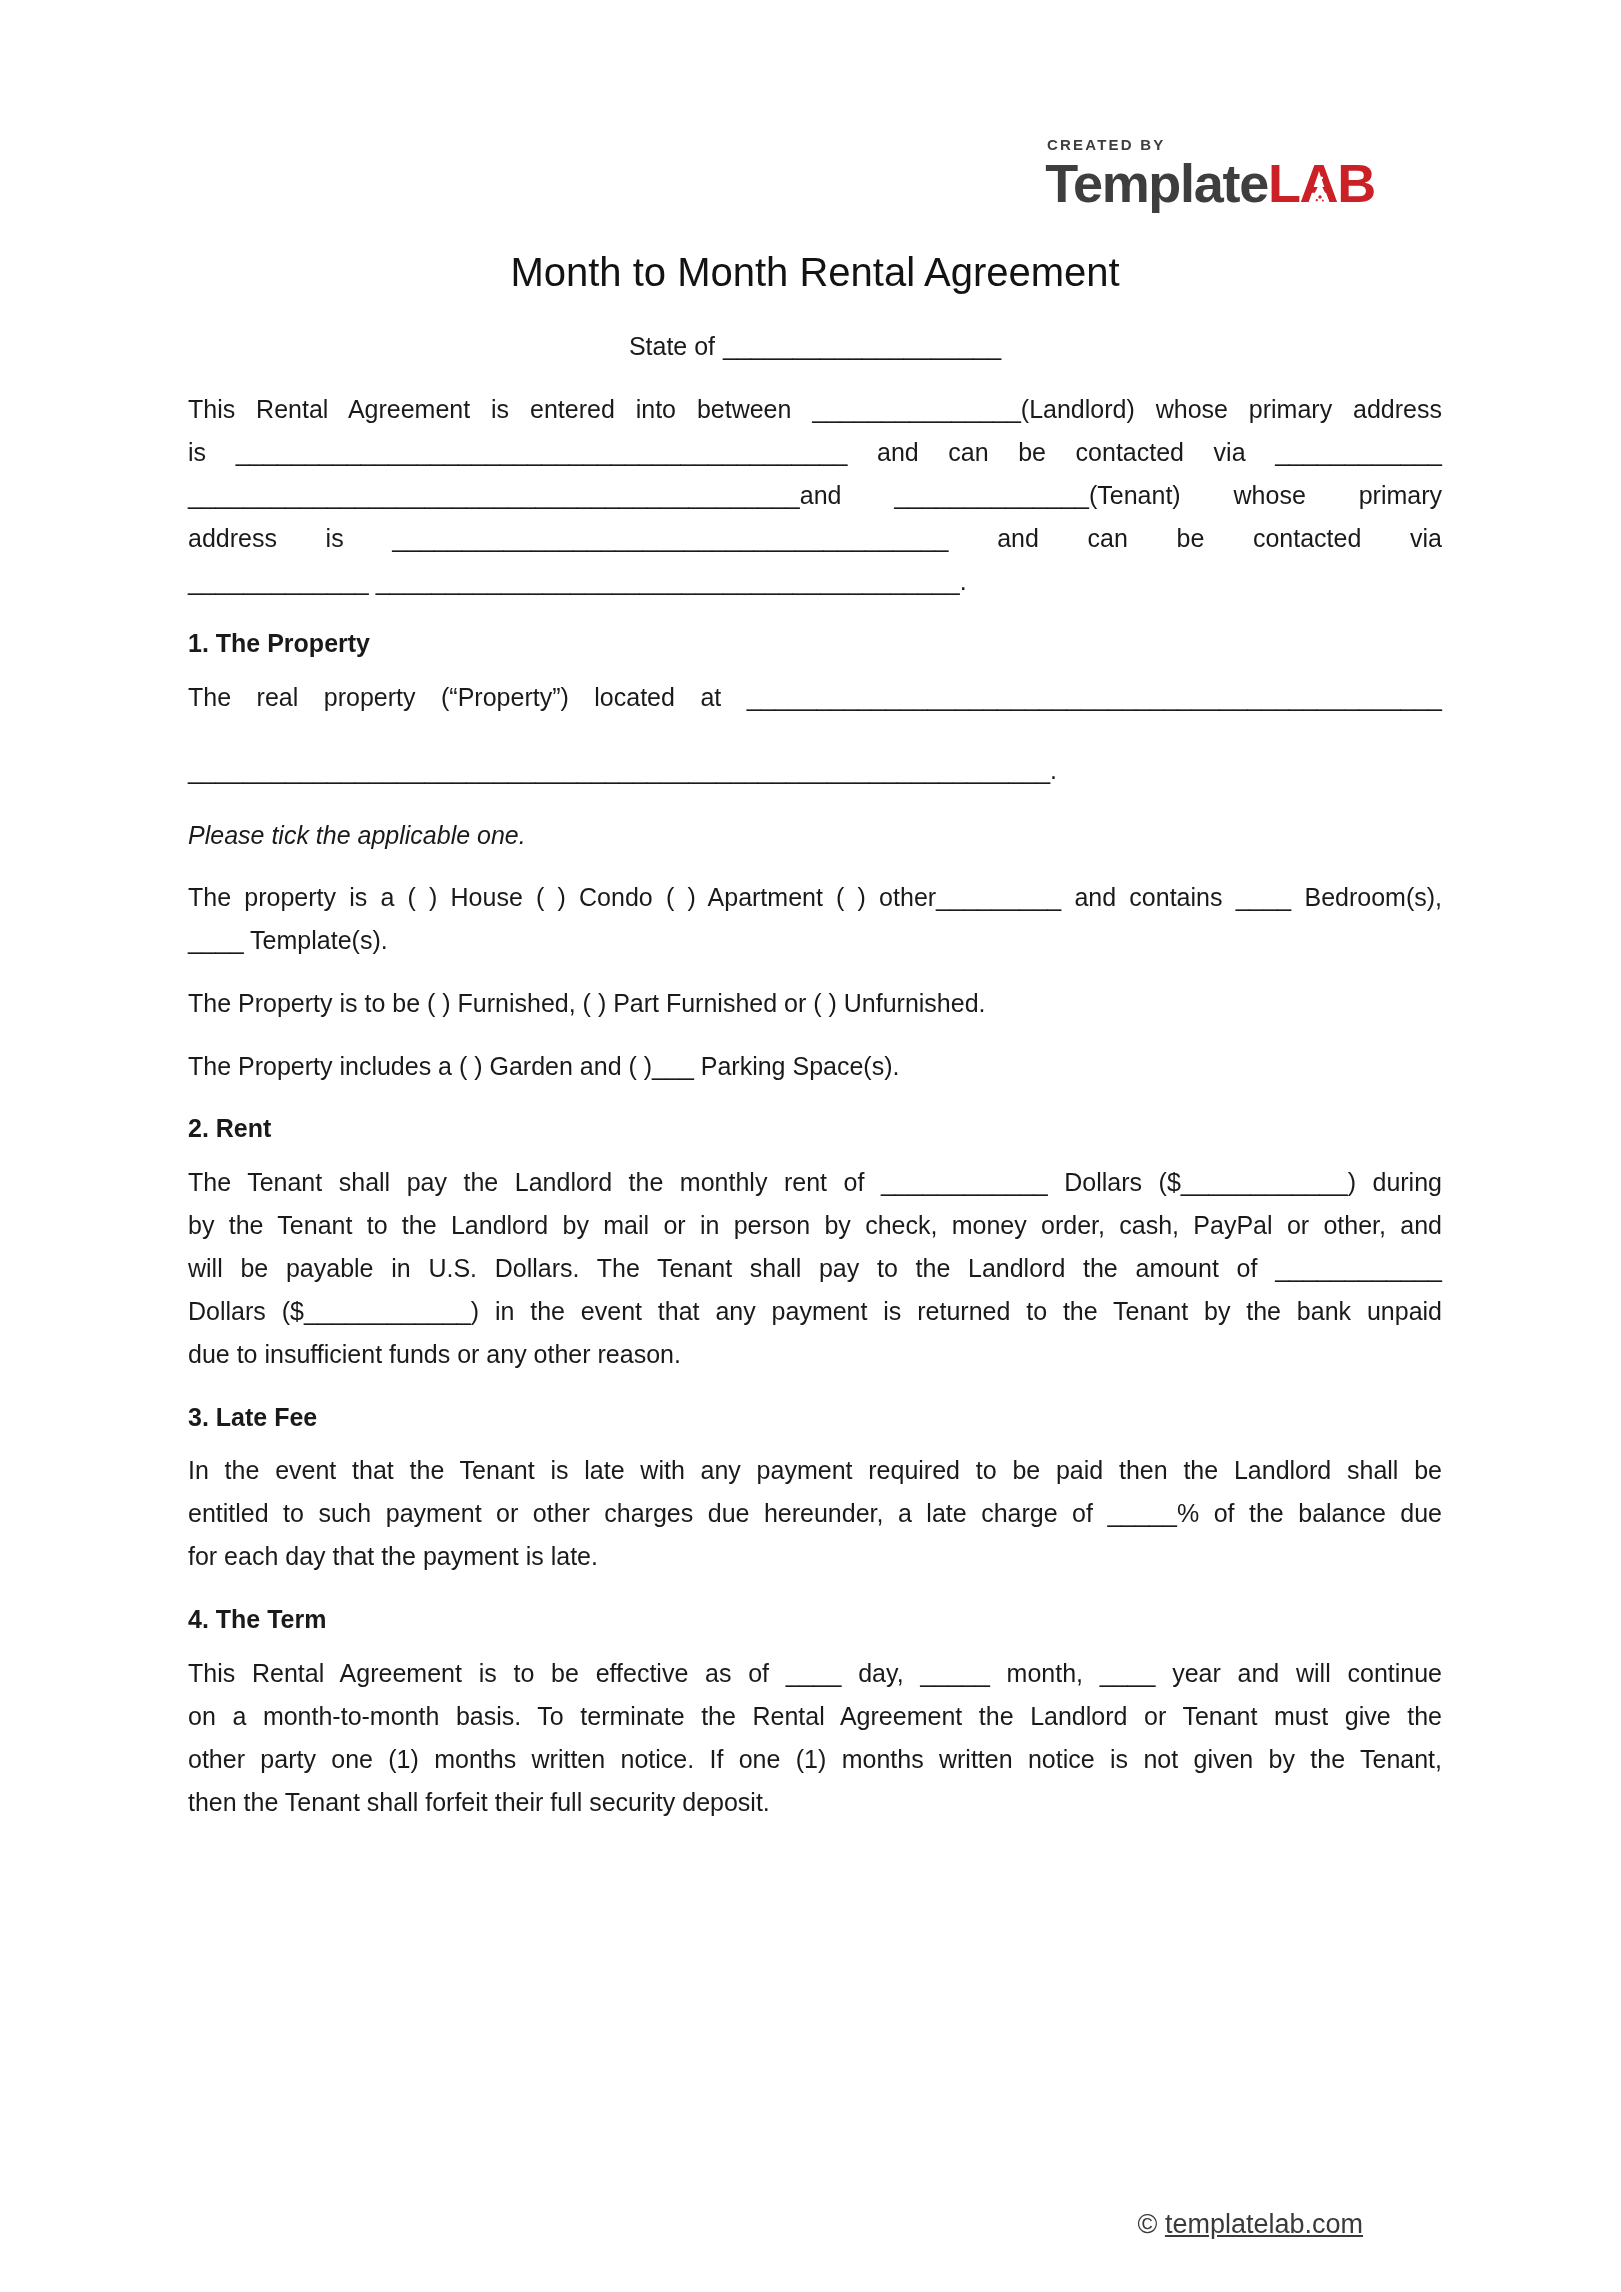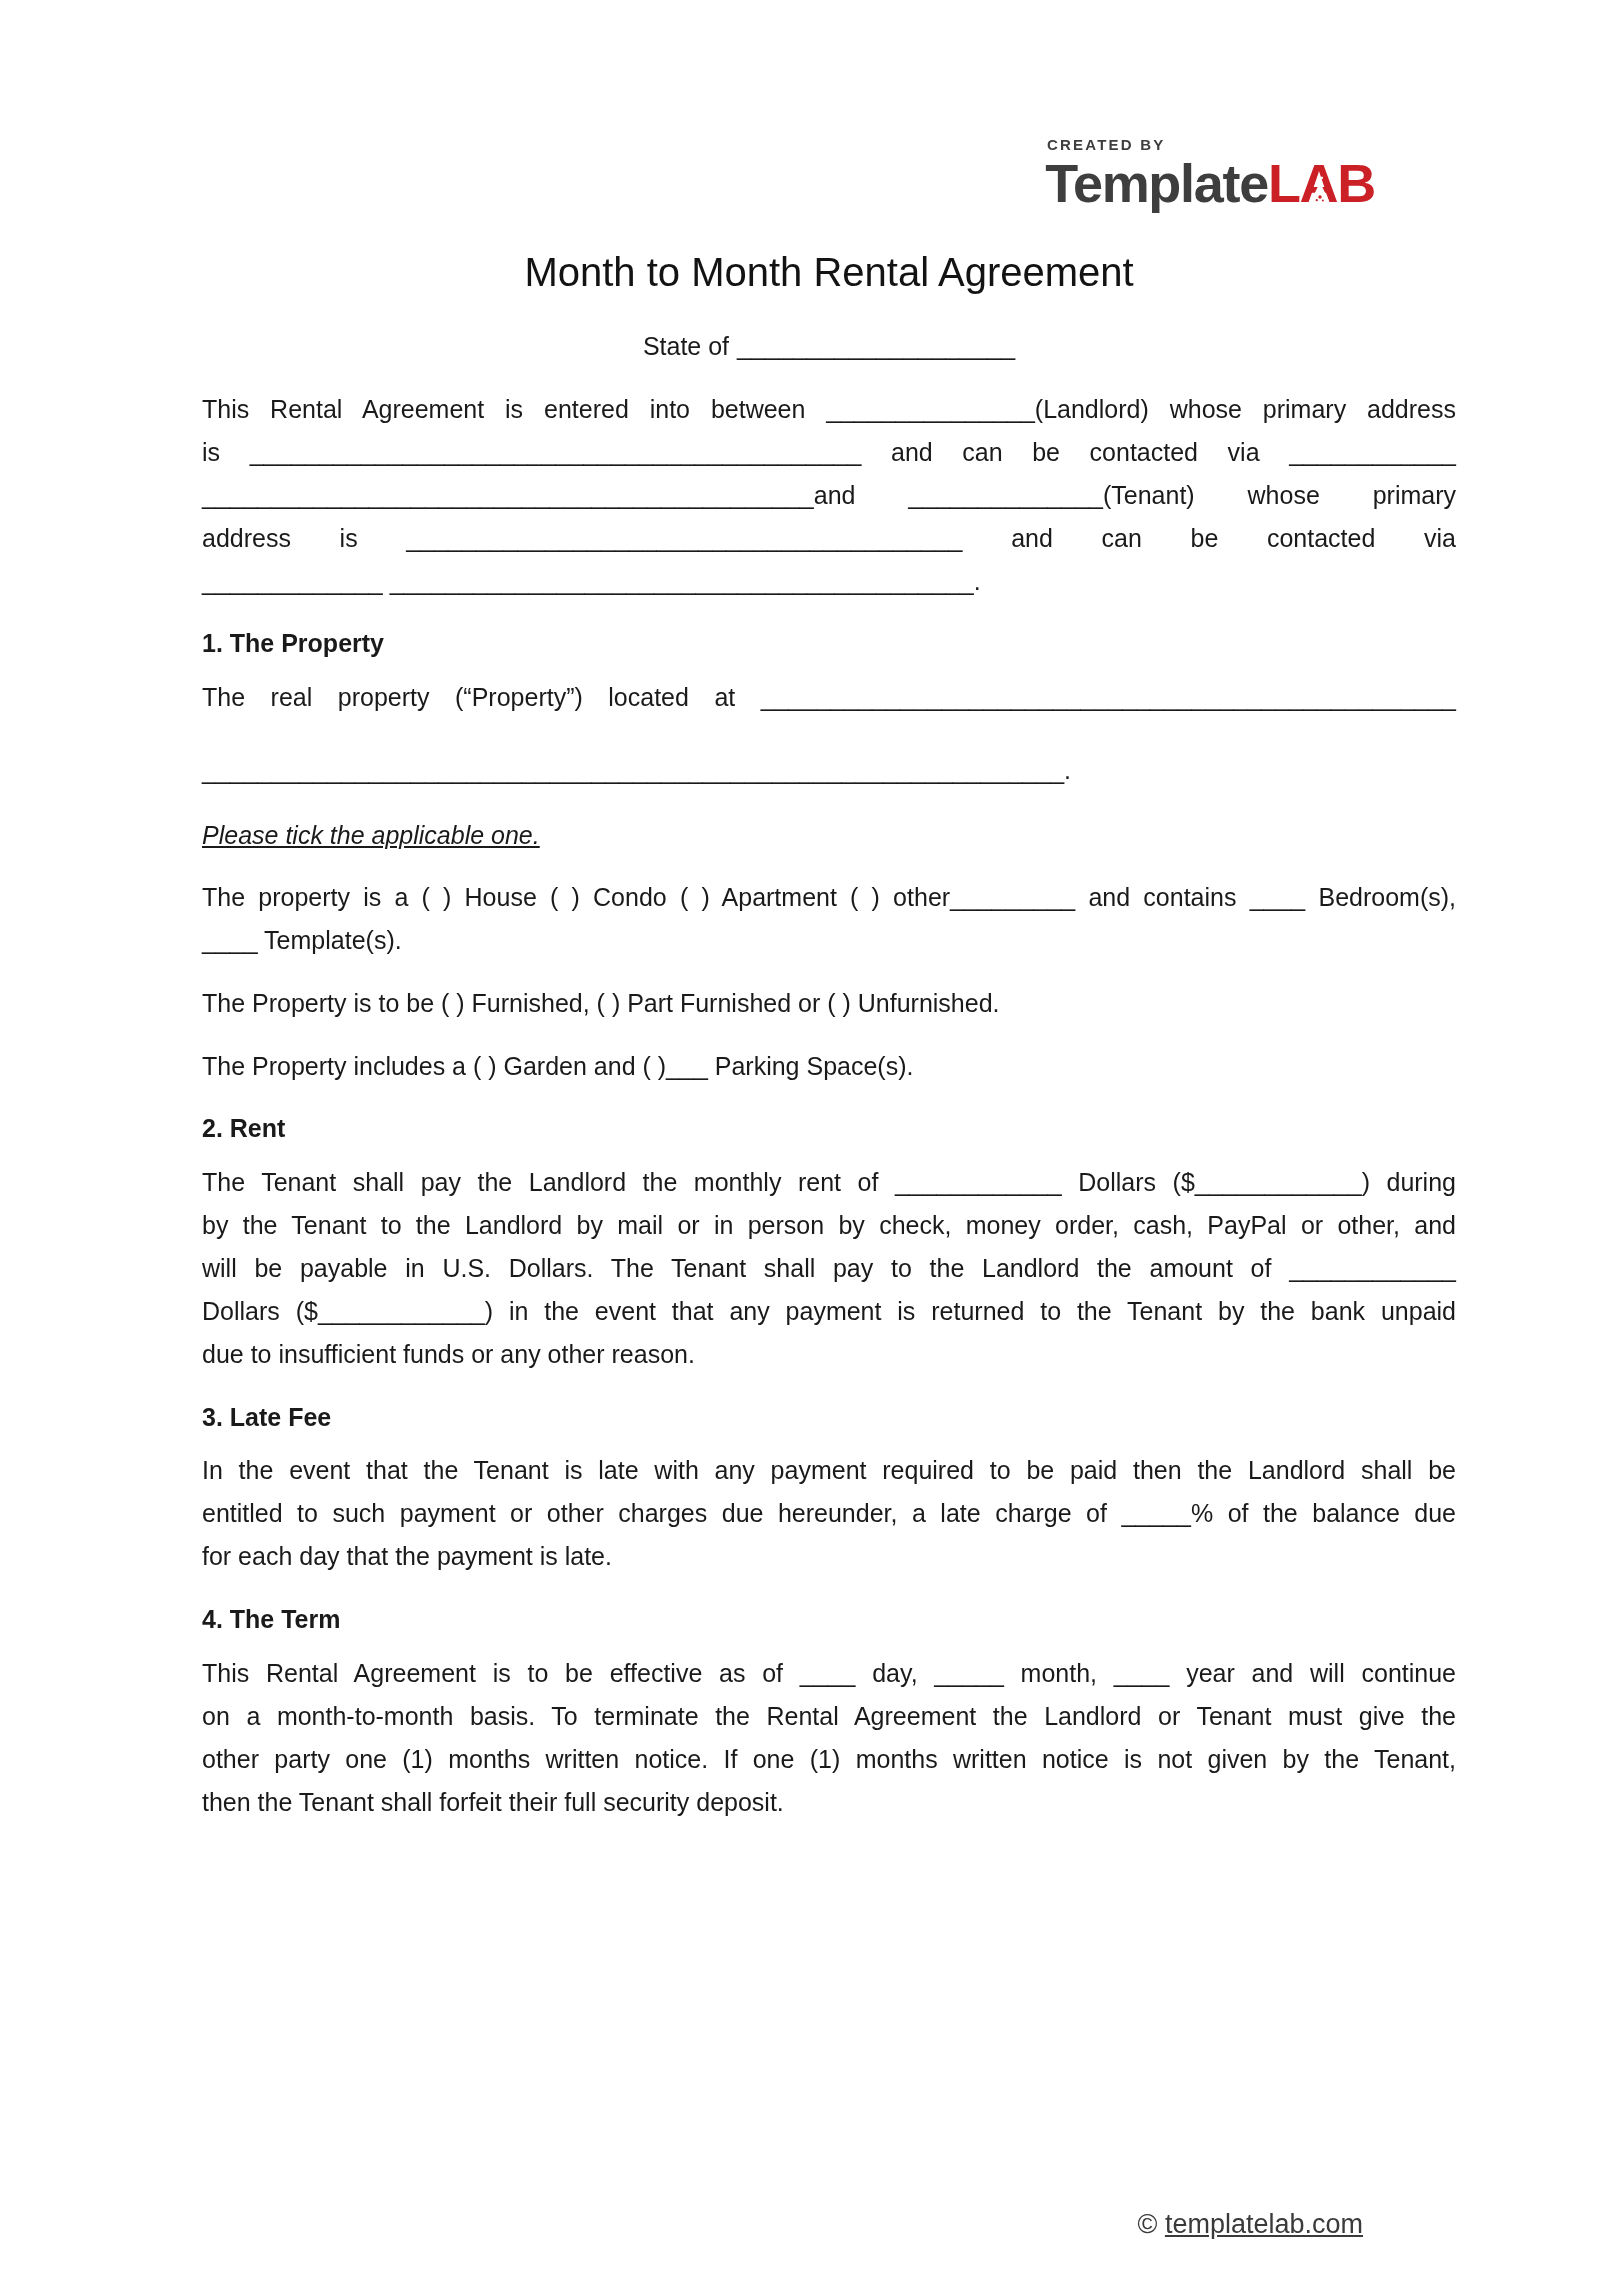--- a/index.html
+++ b/index.html
@@ -9,28 +9,28 @@
   }
   
   .logo { position:absolute; top:97px; right:204px; text-align:left; }
   .logo-created { font-size:15px; font-weight:bold; letter-spacing:2.2px; color:#3e3e3e; margin:0 0 1.8px 1.8px; }
   .logo-word { font-size:54px; font-weight:bold; letter-spacing:-1.3px; line-height:1.05; white-space:nowrap; }
   .logo-template { color:#3e3e3e; }
   .logo-lab { color:#cb2026; }
   .lab-a { position:relative; display:inline-block; }
   .flask { position:absolute; left:53%; transform:translateX(-50%); bottom:6.3px; width:21.5px; height:29.6px; }
   
-  .content { position:absolute; left:202px; top:0; width:1254px; }
+  .content { position:absolute; left:188px; top:0; width:1254px; }
   .title { margin:211px 0 0 0; font-size:40px; font-weight:400; line-height:45px; text-align:center; color:#131313; }
   .state { margin-top:30px; font-size:25px; line-height:43px; text-align:center; }
   .state .blank { margin-left:8px; }
   .ln { font-size:25px; line-height:43px; }
   .jl { text-align:justify; text-align-last:justify; }
   .heading { font-size:25px; font-weight:bold; line-height:43px; }
-  .tick { font-style:italic;text-decoration:underline; }
+  .tick { font-style:italic; }
   .mt12 { margin-top:10.7px; }
   .mt22 { margin-top:19.7px; }
   .mt24 { margin-top:21.5px; }
   .mt34 { margin-top:30px; }
   
   .footer { position:absolute; top:2169px; right:216px; font-size:27px; line-height:32px; color:#3a3a3a; }
   .footer a { color:inherit; text-decoration:underline; cursor:pointer; }
 </style>
 </head>
 <body>

